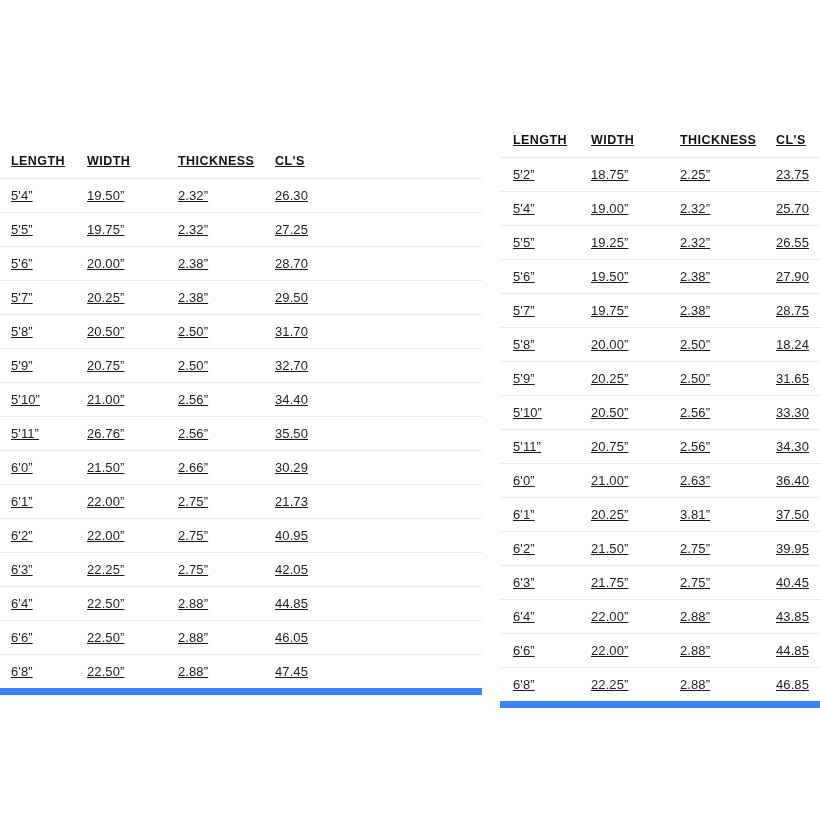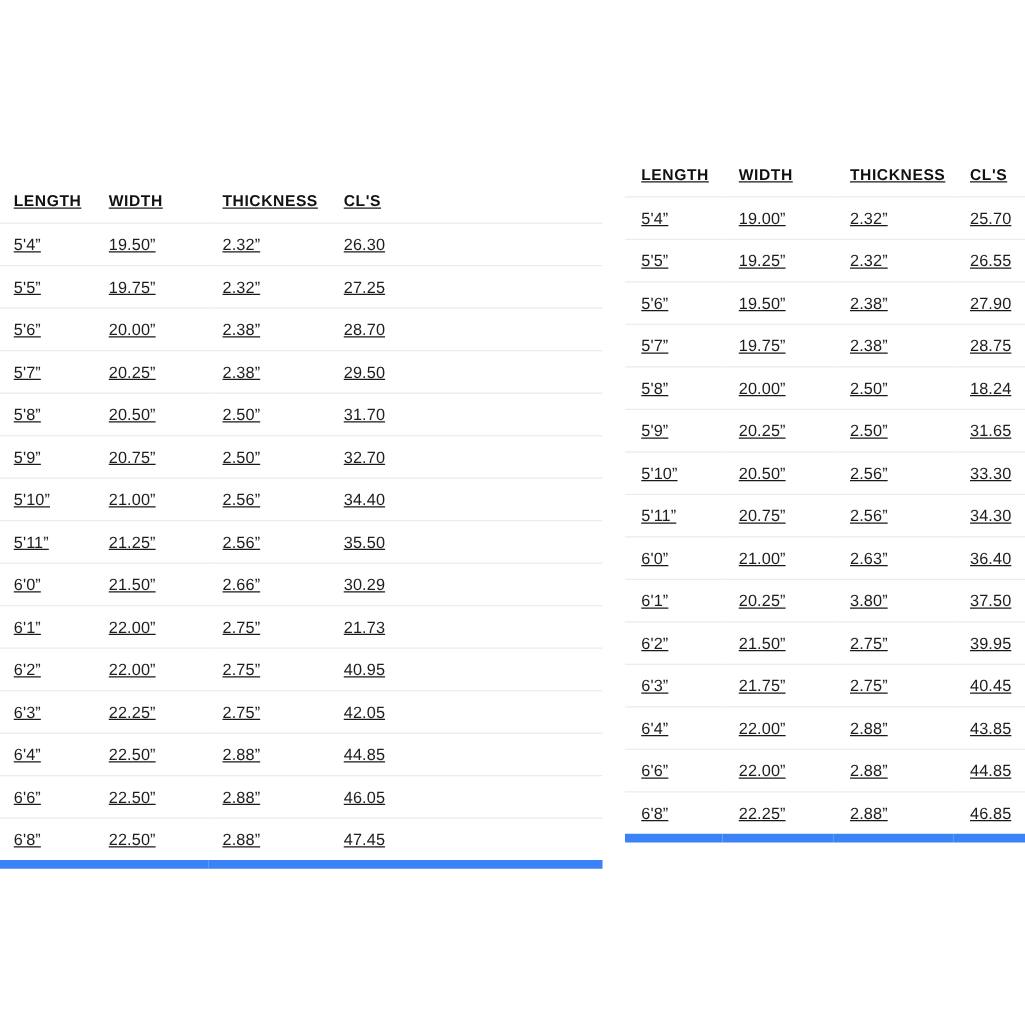--- a/index.html
+++ b/index.html
@@ -139,21 +139,21 @@
           <td>32.70</td>
         </tr>
         <tr>
           <td>5'10”</td>
           <td>21.00”</td>
           <td>2.56”</td>
           <td>34.40</td>
         </tr>
         <tr>
           <td>5'11”</td>
-          <td>21.25”</td>
+          <td>26.76”</td>
           <td>2.56”</td>
           <td>35.50</td>
         </tr>
         <tr>
           <td>6'0”</td>
           <td>21.50”</td>
           <td>2.66”</td>
           <td>30.29</td>
         </tr>
         <tr>
@@ -204,20 +204,26 @@
       <thead>
         <tr>
           <th>LENGTH</th>
           <th>WIDTH</th>
           <th>THICKNESS</th>
           <th>CL'S</th>
         </tr>
       </thead>
       <tbody>
         <tr>
+          <td>5'2”</td>
+          <td>18.75”</td>
+          <td>2.25”</td>
+          <td>23.75</td>
+        </tr>
+        <tr>
           <td>5'4”</td>
           <td>19.00”</td>
           <td>2.32”</td>
           <td>25.70</td>
         </tr>
         <tr>
           <td>5'5”</td>
           <td>19.25”</td>
           <td>2.32”</td>
           <td>26.55</td>
@@ -260,21 +266,21 @@
         </tr>
         <tr>
           <td>6'0”</td>
           <td>21.00”</td>
           <td>2.63”</td>
           <td>36.40</td>
         </tr>
         <tr>
           <td>6'1”</td>
           <td>20.25”</td>
-          <td>3.80”</td>
+          <td>3.81”</td>
           <td>37.50</td>
         </tr>
         <tr>
           <td>6'2”</td>
           <td>21.50”</td>
           <td>2.75”</td>
           <td>39.95</td>
         </tr>
         <tr>
           <td>6'3”</td>

